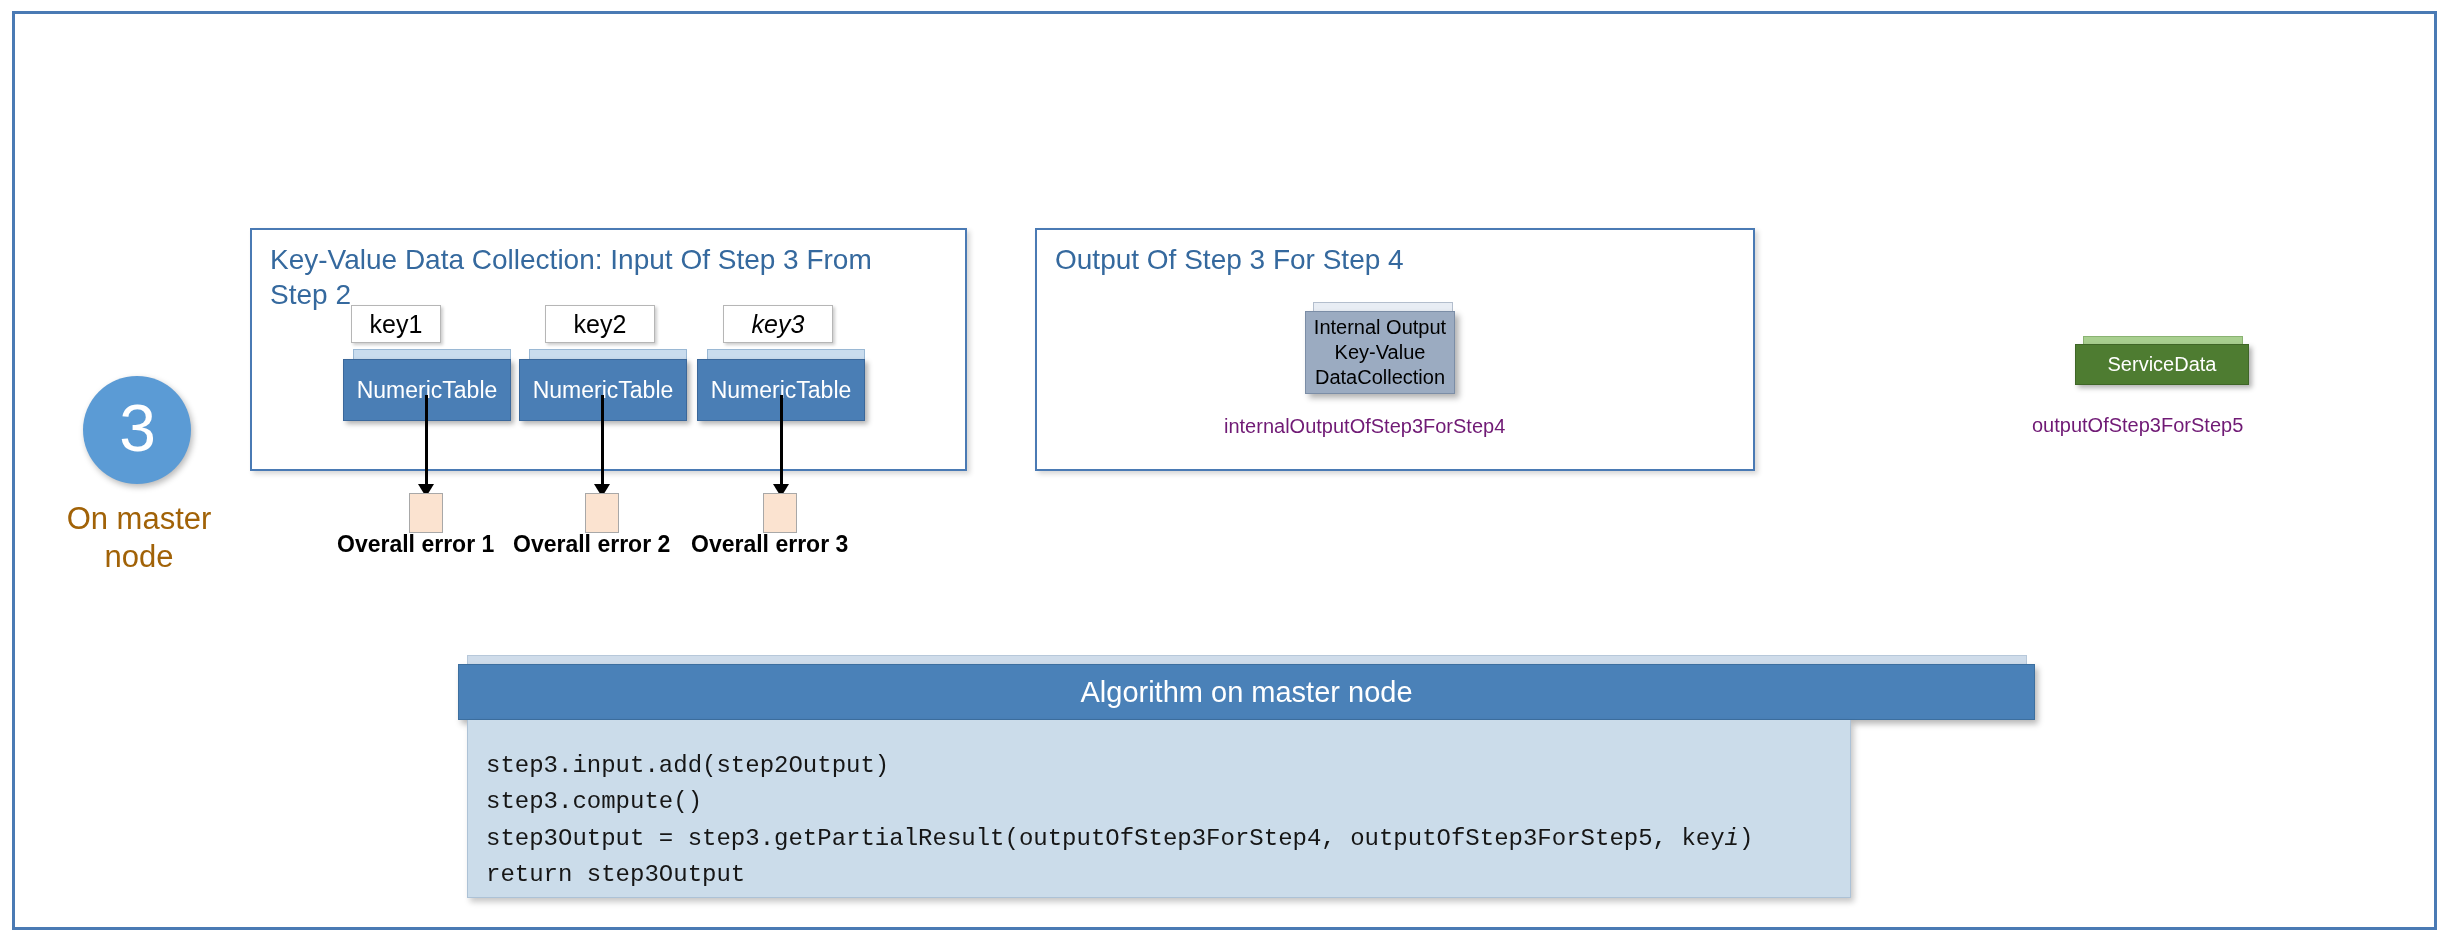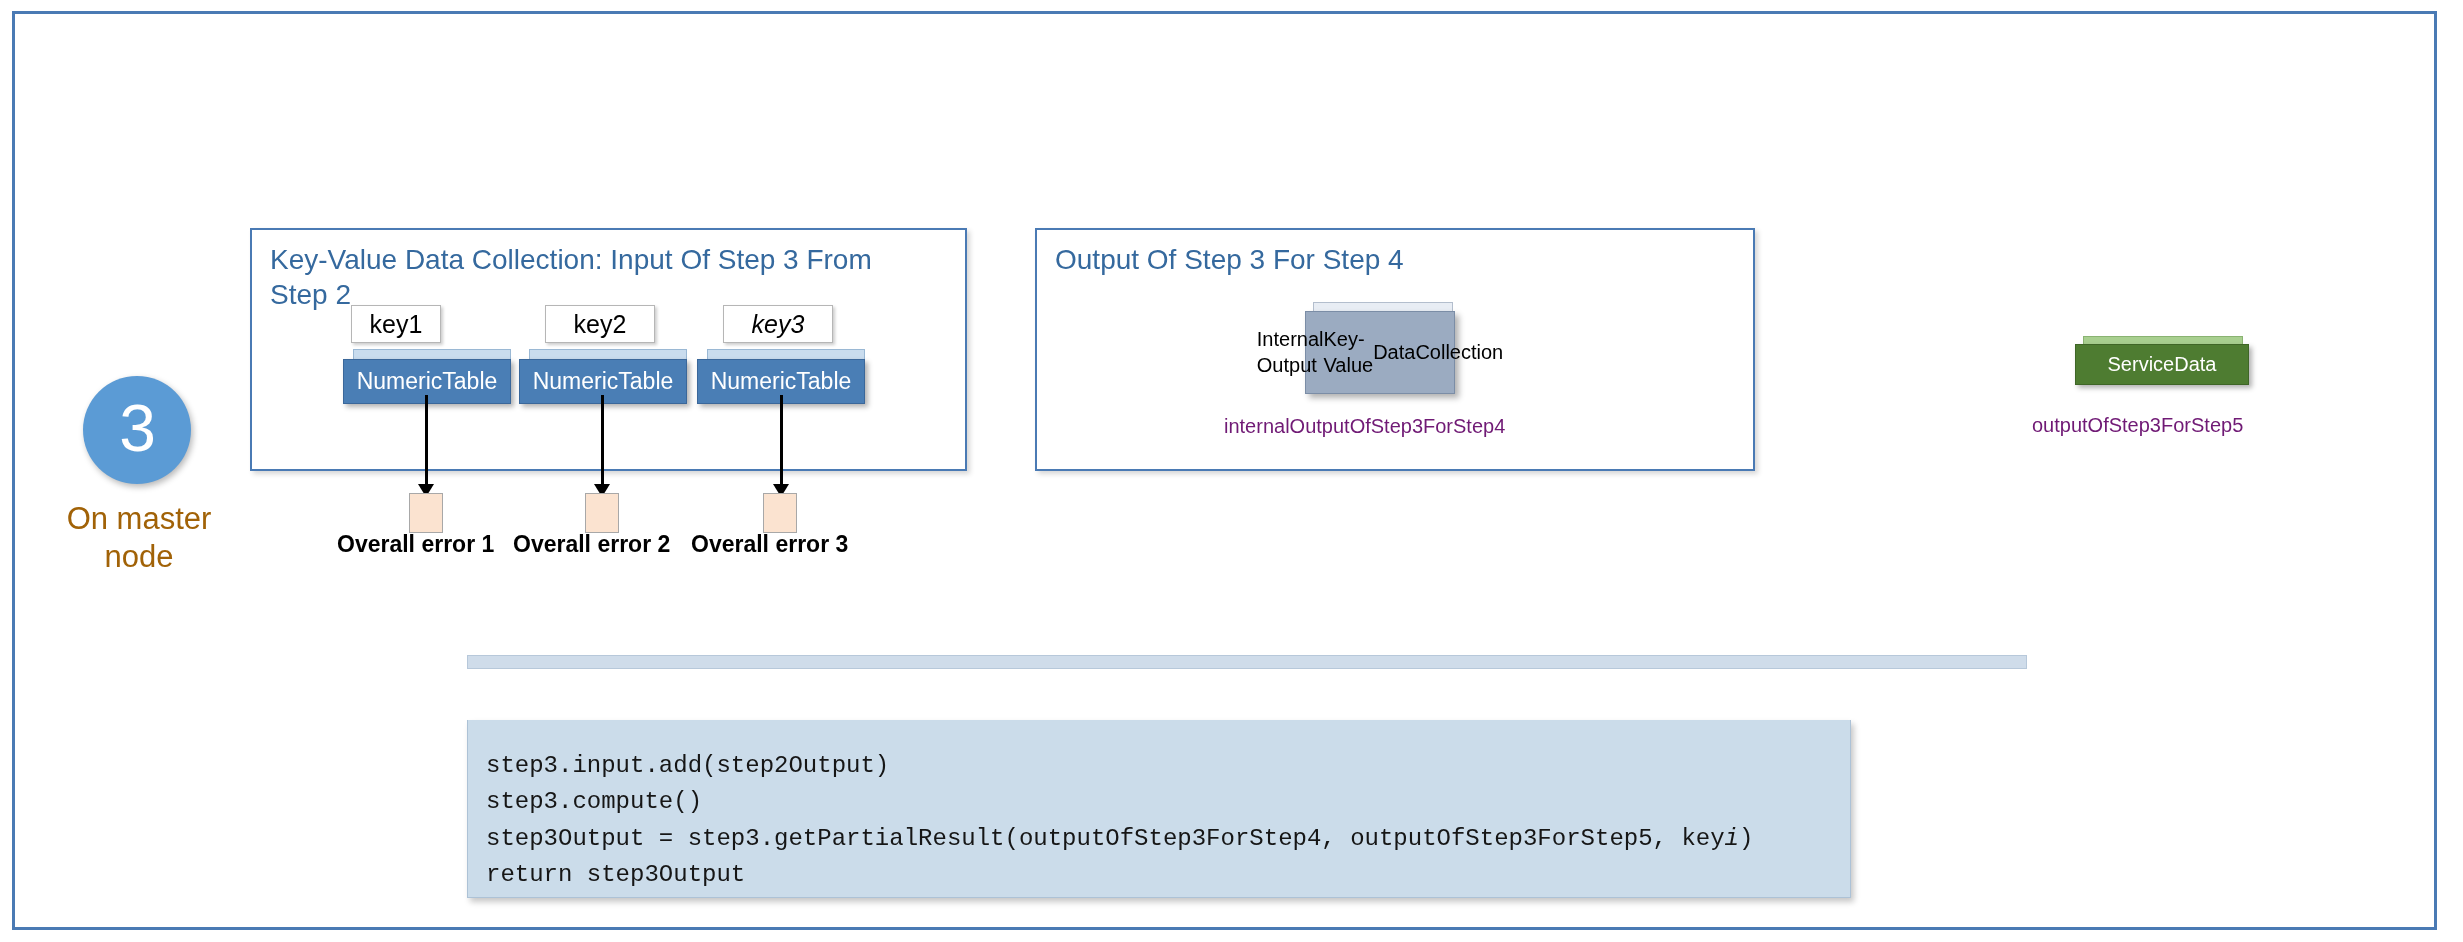--- a/index.html
+++ b/index.html
@@ -108,21 +108,21 @@
     height: 22px;
     background: #c9dcee;
     border: 1px solid #9ab8d4;
     box-sizing: border-box;
   }
   .nt-front {
     position: absolute;
     left: 0;
     top: 10px;
     width: 168px;
-    height: 45px;
+    height: 62px;
     background: #4a7eb5;
     border: 1px solid #3a679a;
     box-sizing: border-box;
     box-shadow: 3px 3px 5px rgba(0,0,0,0.30);
     display: flex;
     align-items: center;
     justify-content: center;
     color: #ffffff;
     font-size: 23px;
   }
@@ -171,21 +171,21 @@
   }
   #kvdc-front {
     position: absolute;
     left: 0; top: 9px;
     width: 150px; height: 83px;
     background: #9babc1;
     border: 1px solid #7b8da6;
     box-sizing: border-box;
     box-shadow: 4px 4px 6px rgba(0,0,0,0.30);
     display: flex;
-    flex-direction: row;
+    flex-direction: column;
     align-items: center;
     justify-content: center;
     color: #000000;
     font-size: 20px;
     line-height: 1.26;
   }
   .caption-blue {
     position: absolute;
     color: #701a75;
     font-size: 20px;
@@ -333,20 +333,23 @@
   <div class="caption-blue" style="left:1209px; top:401px;">internalOutputOfStep3ForStep4</div>
 
 
   <div id="svc-wrap">
     <div id="svc-back"></div>
     <div id="svc-front">ServiceData</div>
   </div>
   <div class="caption-blue" style="left:2017px; top:400px;">outputOfStep3ForStep5</div>
 
   <div id="algo-shadow-top"></div>
+  <div id="algo-header">
+    <span id="algo-header-label">Algorithm on master node</span>
+  </div>
   <div id="algo-body">
     <pre id="algo-code">step3.input.add(step2Output)
 step3.compute()
 step3Output = step3.getPartialResult(outputOfStep3ForStep4, outputOfStep3ForStep5, key<span class="ital">i</span>)
 return step3Output</pre>
   </div>
 
 </div>
 
 </body></html>

